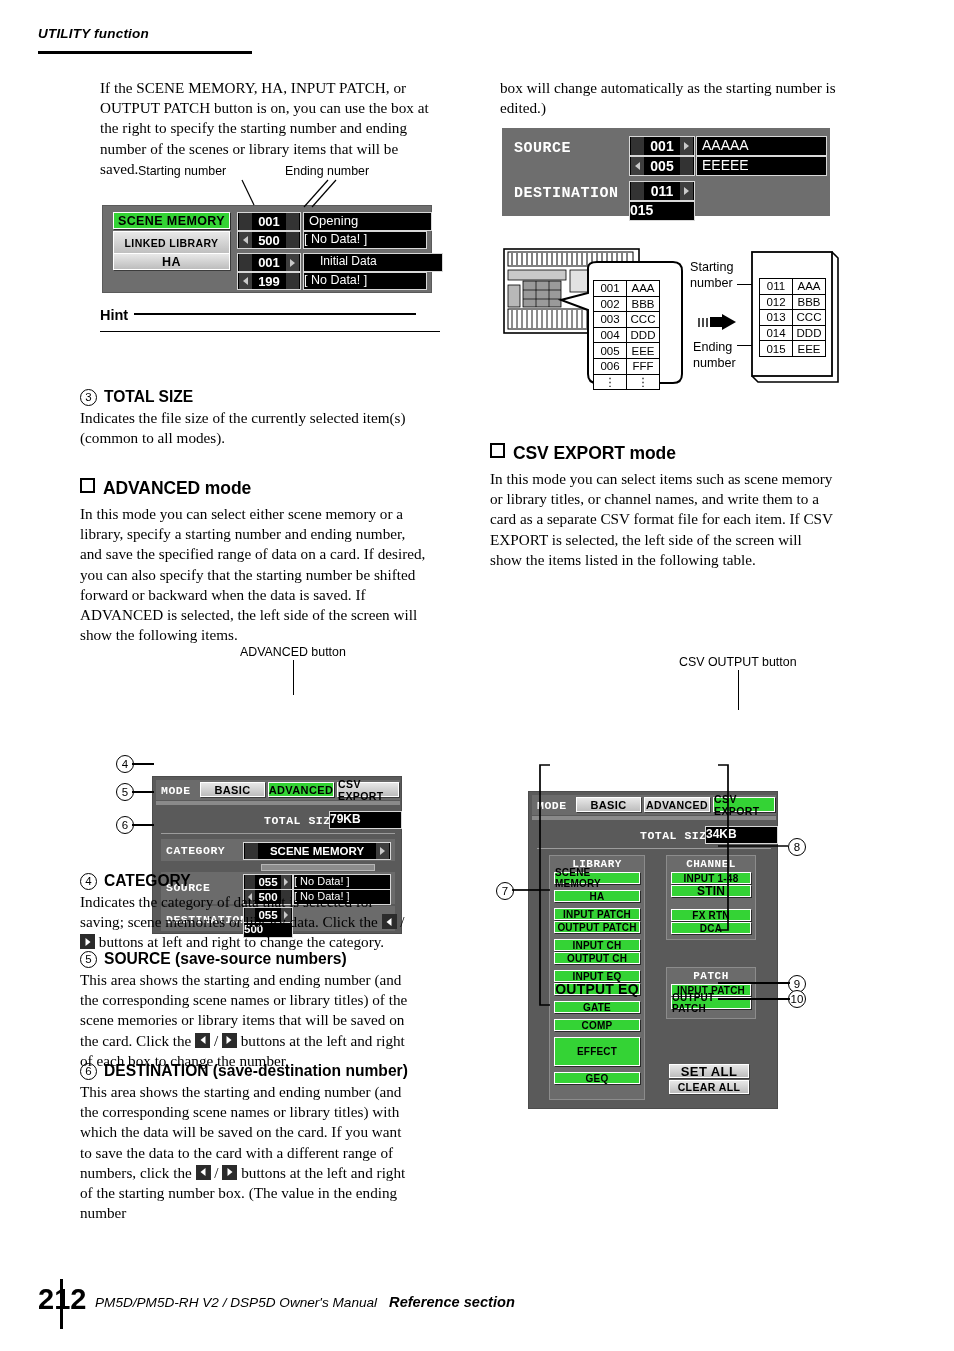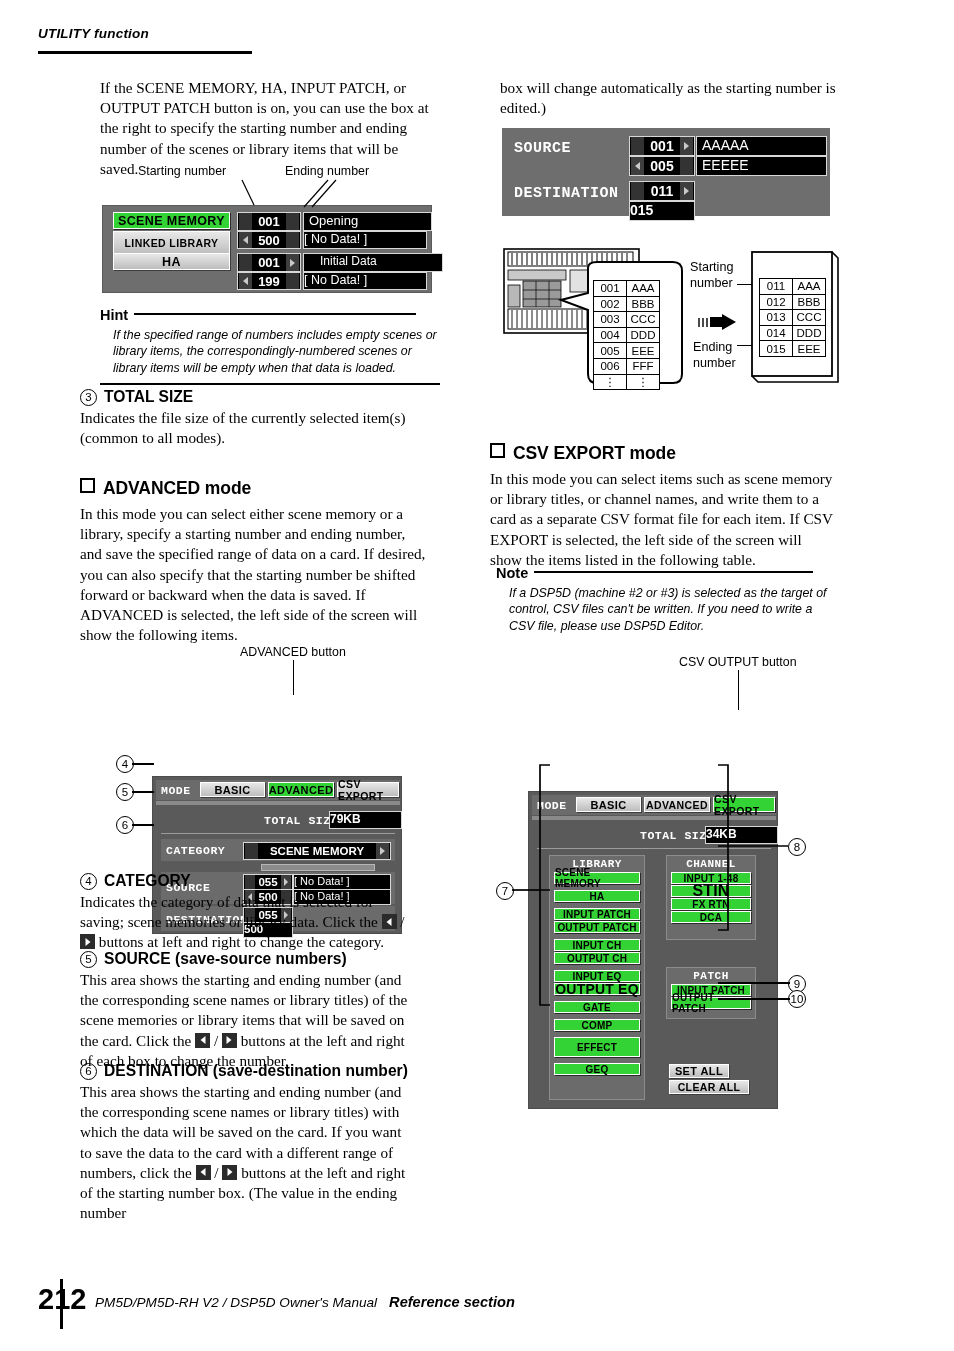--- a/index.html
+++ b/index.html
@@ -217,21 +217,20 @@
     </div>
 
     <svg style="position:absolute;left:0;top:160px;width:345px;height:55px;">
       <line x1="142" y1="20" x2="154" y2="45" stroke="#000" stroke-width="1.2"></line>
       <line x1="228" y1="20" x2="204" y2="47" stroke="#000" stroke-width="1.2"></line>
       <line x1="236" y1="20" x2="212" y2="47" stroke="#000" stroke-width="1.2"></line>
     </svg>
 
     <div class="callbox" style="position:absolute;left:0;top:306px;width:340px;">
       <span class="cb-title">Hint</span><span class="cb-rule" style="width:282px;"></span>
-      <div class="cb-body">If the specified range of numbers includes empty scenes or library items, the correspondingly-numbered scenes or library items will be empty when that data is loaded.</div>
       <div class="cb-bot"></div>
     </div>
 
     <div style="position:absolute;left:-20px;top:388px;width:360px;">
       <div class="num-head">
         <span class="circnum">3</span><span>TOTAL SIZE</span>
       </div>
       <p class="body indent" style="margin-top:2px;width:330px;">Indicates the file size of the currently selected item(s) (common to all modes).</p>
     </div>
 
@@ -527,24 +526,20 @@
       </table>
     </div>
 
     <div style="position:absolute;left:-10px;top:443px;width:355px;">
       <div class="h-sec">
         <span class="sq"></span><span>CSV EXPORT mode</span>
       </div>
       <p class="body" style="margin-top:5px;width:345px;">In this mode you can select items such as scene memory or library titles, or channel names, and write them to a card as a separate CSV format file for each item. If CSV EXPORT is selected, the left side of the screen will show the items listed in the following table.</p>
     </div>
 
-    <div class="callbox" style="position:absolute;left:-4px;top:564px;width:340px;">
-      <span class="cb-title">Note</span><span class="cb-rule" style="width:279px;"></span>
-      <div class="cb-body">If a DSP5D (machine #2 or #3) is selected as the target of control, CSV files can't be written. If you need to write a CSV file, please use DSP5D Editor.</div>
-    </div>
 
     <div class="caplabel" style="left:179px;top:655px;">CSV OUTPUT button</div>
     <div class="leader" style="left:238px;top:670px;width:1.3px;height:40px;"></div>
 
     <div class="lcd" style="left:28px;top:703px;width:250px;height:318px;background:#5a5a5a;border:1px solid #4c4c4c;">
 
       <div style="position:absolute;left:3px;top:3px;width:244px;height:20px;background:#6b6b6b;"></div>
       <div class="lbl-w" style="position:absolute;left:8px;top:7px;font-size:11.5px;">MODE</div>
       <div class="fld btn-grey" style="position:absolute;left:47px;top:5px;width:65px;height:15px;font-size:11px;">BASIC</div>
       <div class="fld btn-grey" style="position:absolute;left:115px;top:5px;width:66px;height:15px;font-size:10.5px;">ADVANCED</div>
@@ -564,41 +559,41 @@
           <div class="fld btn-green" style="height: 12px; font-size: 10px; margin-bottom: 6px; letter-spacing: 0.2px;">SCENE MEMORY</div>
           <div class="fld btn-green" style="height: 12px; font-size: 10px; margin-bottom: 6px; letter-spacing: 0.2px;">HA</div>
           <div class="fld btn-green" style="height: 12px; font-size: 10px; margin-bottom: 1px; letter-spacing: 0.2px;">INPUT PATCH</div>
           <div class="fld btn-green" style="height: 12px; font-size: 10px; margin-bottom: 6px; letter-spacing: 0.2px;">OUTPUT PATCH</div>
           <div class="fld btn-green" style="height: 12px; font-size: 10px; margin-bottom: 1px; letter-spacing: 0.2px;">INPUT CH</div>
           <div class="fld btn-green" style="height: 12px; font-size: 10px; margin-bottom: 6px; letter-spacing: 0.2px;">OUTPUT CH</div>
           <div class="fld btn-green" style="height: 12px; font-size: 10px; margin-bottom: 1px; letter-spacing: 0.2px;">INPUT EQ</div>
           <div class="fld btn-green" style="height: 12px; font-size: 14px; margin-bottom: 6px; letter-spacing: 0.2px;">OUTPUT EQ</div>
           <div class="fld btn-green" style="height: 12px; font-size: 10px; margin-bottom: 6px; letter-spacing: 0.2px;">GATE</div>
           <div class="fld btn-green" style="height: 12px; font-size: 10px; margin-bottom: 6px; letter-spacing: 0.2px;">COMP</div>
-          <div class="fld btn-green" style="height: 20px; font-size: 10px; margin-bottom: 6px; letter-spacing: 0.2px;">EFFECT</div>
+          <div class="fld btn-green" style="height: 29px; font-size: 10px; margin-bottom: 6px; letter-spacing: 0.2px;">EFFECT</div>
           <div class="fld btn-green" style="height: 12px; font-size: 10px; margin-bottom: 1px; letter-spacing: 0.2px;">GEQ</div>
         </div>
 
       <div style="position:absolute;left:137px;top:63px;width:90px;height:85px;background:#6b6b6b;border:1px solid #8c8c8c;box-sizing:border-box;"></div>
       <div class="lbl-w" style="position:absolute;left:140px;top:66px;font-size:11px;width:84px;text-align:center;">CHANNEL NAME</div>
       <div id="channel-items" style="position:absolute;left:142px;top:80px;width:80px;">
           <div class="fld btn-green" style="height: 12px; font-size: 10px; margin-bottom: 1px; letter-spacing: 0.2px;">INPUT 1-48</div>
-          <div class="fld btn-green" style="height: 12px; font-size: 16px; margin-bottom: 1px; letter-spacing: 0.2px;">STIN</div>
+          <div class="fld btn-green" style="height: 12px; font-size: 12px; margin-bottom: 12px; letter-spacing: 0.2px;">STIN</div>
           <div class="fld btn-green" style="height: 12px; font-size: 10px; margin-bottom: 1px; letter-spacing: 0.2px;">FX RTN</div>
           <div class="fld btn-green" style="height: 12px; font-size: 10px; margin-bottom: 1px; letter-spacing: 0.2px;">DCA</div>
         </div>
 
       <div style="position:absolute;left:137px;top:175px;width:90px;height:52px;background:#6b6b6b;border:1px solid #8c8c8c;box-sizing:border-box;"></div>
       <div class="lbl-w" style="position:absolute;left:140px;top:178px;font-size:11px;width:84px;text-align:center;">PATCH</div>
       <div id="patch-items" style="position:absolute;left:142px;top:192px;width:80px;">
           <div class="fld btn-green" style="height: 12px; font-size: 10px; margin-bottom: 1px; letter-spacing: 0.2px;">INPUT PATCH</div>
           <div class="fld btn-green" style="height: 12px; font-size: 10px; margin-bottom: 1px; letter-spacing: 0.2px;">OUTPUT PATCH</div>
         </div>
 
-      <div class="fld btn-grey" style="position:absolute;left:140px;top:272px;width:60px;height:14px;font-size:11px;">SET ALL</div>
+      <div class="fld btn-grey" style="position:absolute;left:140px;top:272px;width:80px;height:14px;font-size:13px;">SET ALL</div>
       <div class="fld btn-grey" style="position:absolute;left:140px;top:288px;width:80px;height:14px;font-size:10.5px;">CLEAR ALL</div>
     </div>
 
     <div class="cnum-abs" style="left:-4px;top:882px;">7</div>
     <svg style="position:absolute;left:12px;top:760px;width:40px;height:250px;">
       <polyline points="38,5 28,5 28,130 38,130" fill="none" stroke="#000" stroke-width="1.7"></polyline>
       <polyline points="38,245 28,245 28,130" fill="none" stroke="#000" stroke-width="1.7"></polyline>
       <line x1="0" y1="130" x2="28" y2="130" stroke="#000" stroke-width="1.7"></line>
     </svg>
 

